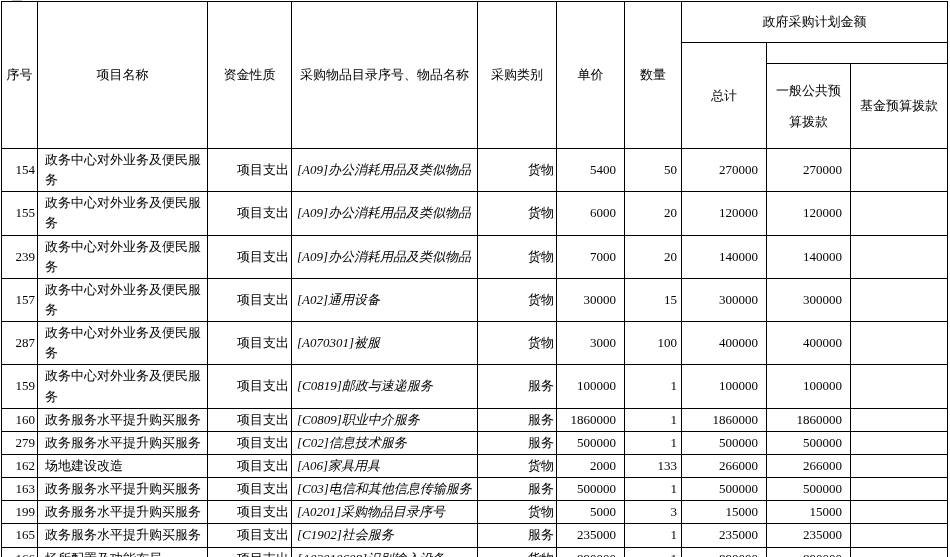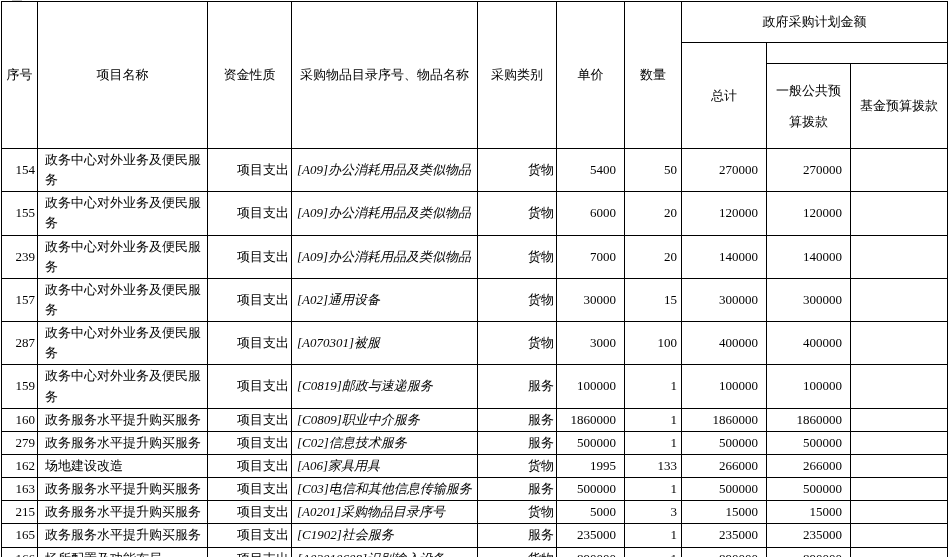--- a/index.html
+++ b/index.html
@@ -205,40 +205,40 @@
           <td class="c-num">500000</td>
           <td class="c-num">500000</td>
           <td class="c-num"></td>
         </tr>
         <tr class="row-short">
           <td class="c-center">162</td>
           <td class="c-left">场地建设改造</td>
           <td class="c-center">项目支出</td>
           <td class="c-left c-item">[A06]家具用具</td>
           <td class="c-center">货物</td>
-          <td class="c-num">1995</td>
+          <td class="c-num">2000</td>
           <td class="c-num c-qty">133</td>
           <td class="c-num">266000</td>
           <td class="c-num">266000</td>
           <td class="c-num"></td>
         </tr>
         <tr class="row-short">
           <td class="c-center">163</td>
           <td class="c-left">政务服务水平提升购买服务</td>
           <td class="c-center">项目支出</td>
           <td class="c-left c-item">[C03]电信和其他信息传输服务</td>
           <td class="c-center">服务</td>
           <td class="c-num">500000</td>
           <td class="c-num c-qty">1</td>
           <td class="c-num">500000</td>
           <td class="c-num">500000</td>
           <td class="c-num"></td>
         </tr>
         <tr class="row-short">
-          <td class="c-center">215</td>
+          <td class="c-center">199</td>
           <td class="c-left">政务服务水平提升购买服务</td>
           <td class="c-center">项目支出</td>
           <td class="c-left c-item">[A0201]采购物品目录序号</td>
           <td class="c-center">货物</td>
           <td class="c-num">5000</td>
           <td class="c-num c-qty">3</td>
           <td class="c-num">15000</td>
           <td class="c-num">15000</td>
           <td class="c-num"></td>
         </tr>

